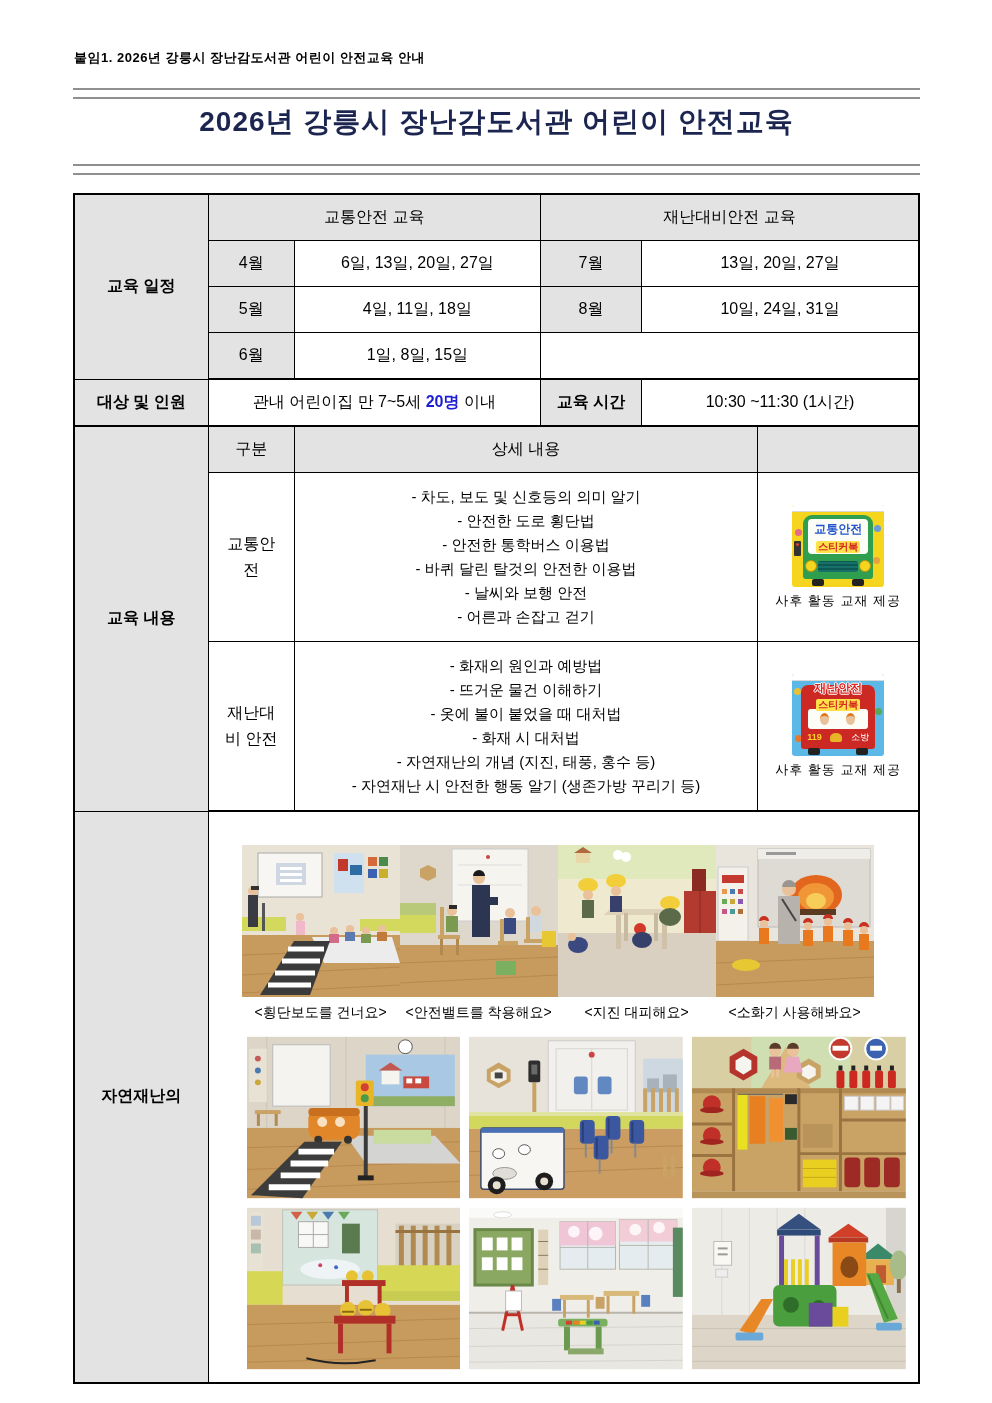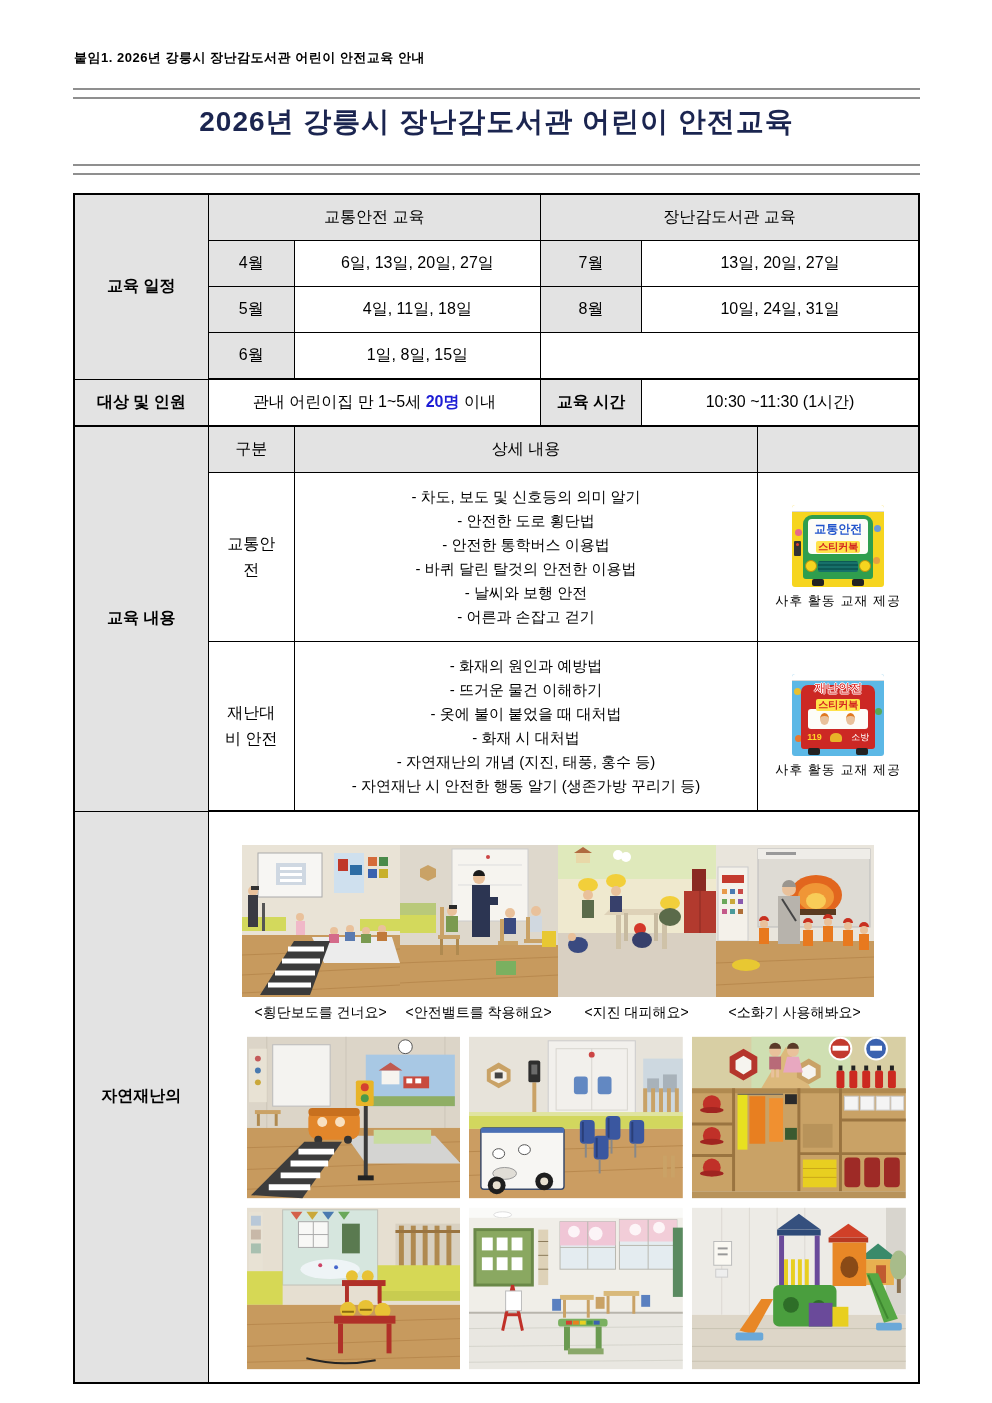--- a/index.html
+++ b/index.html
@@ -39,21 +39,21 @@
   .bus-grille{position:absolute;left:15px;bottom:7px;width:40px;height:11px;background:#17706a;border-radius:2px;
     background-image:repeating-linear-gradient(0deg,#17706a 0 2px,#0d5a55 2px 4px);}
   .bus-light{position:absolute;bottom:7px;width:10px;height:10px;border-radius:50%;background:#f6d51f;border:1px solid #b8900e;}
   .bus-light.l{left:2px;} .bus-light.r{right:2px;}
   .b1-signal{position:absolute;left:2px;top:36px;width:7px;height:15px;background:#333;border-radius:1px;}
   .b1-signal::before{content:"";position:absolute;left:2px;top:2px;width:3px;height:3px;border-radius:50%;background:#e04030;}
   .kid-dot{position:absolute;width:7px;height:7px;border-radius:50%;}
   .wheel{position:absolute;bottom:1px;width:12px;height:7px;background:#222;border-radius:2px;}
   .book2{background:#5cb8e6;}
   .truck{position:absolute;left:9px;top:11px;width:74px;height:64px;background:#cc2824;border-radius:7px 7px 3px 3px;}
-  .b2-title{position:absolute;top:6px;left:0;width:100%;text-align:center;font-size:12px;font-weight:normal;color:#e02420;z-index:2;
+  .b2-title{position:absolute;top:6px;left:0;width:100%;text-align:center;font-size:12px;font-weight:bold;color:#e02420;z-index:2;
     text-shadow:-1px 0 #fff,1px 0 #fff,0 -1px #fff,0 1px #fff;}
   .b2-subwrap{position:absolute;top:20px;left:0;width:100%;text-align:center;z-index:2;}
   .truck-windshield{position:absolute;left:7px;top:24px;width:60px;height:20px;background:#fdfdf8;border-radius:3px;}
   .ff{position:absolute;top:4px;width:9px;height:9px;border-radius:50%;background:#e9c19b;border-top:3px solid #e07820;}
   .ff.a{left:12px;} .ff.b{left:38px;}
   .truck-bumper{position:absolute;bottom:5px;left:4px;right:4px;height:13px;display:flex;justify-content:space-between;align-items:center;padding:0 2px;}
   .b2-119{color:#ffd428;font-size:9px;font-weight:bold;}
   .b2-emblem{width:12px;height:9px;background:#e8b428;border-radius:50% 50% 2px 2px;}
   .b2-sobang{color:#fff;font-size:9px;}
 
@@ -81,21 +81,21 @@
       <col style="width:86px">
       <col style="width:246px">
     <col style="width:101px">
       <col style="width:116px">
       <col style="width:161px">
   </colgroup>
   <tbody>
     <tr style="height:25px">
       <td class="gray bold" rowspan="4">교육 일정</td>
       <td class="gray" colspan="2">교통안전 교육</td>
-      <td class="gray" colspan="3">장난감도서관 교육</td>
+      <td class="gray" colspan="3">재난대비안전 교육</td>
     </tr>
     <tr style="height:28px">
       <td class="gray">4월</td>
       <td>6일, 13일, 20일, 27일</td>
       <td class="gray">7월</td>
       <td colspan="2">13일, 20일, 27일</td>
     </tr>
     <tr style="height:27px">
       <td class="gray">5월</td>
       <td>4일, 11일, 18일</td>
@@ -103,21 +103,21 @@
       <td colspan="2">10일, 24일, 31일</td>
     </tr>
     <tr style="height:22px" class="secend">
       <td class="gray">6월</td>
       <td>1일, 8일, 15일</td>
       <td colspan="3"></td>
     </tr>
     <tr style="height:44px" class="secend">
       <td class="gray bold">대상 및 인원</td>
       <td colspan="2">
-        <span>관내 어린이집 만 1~5세</span>
+        <span>관내 어린이집 만 7~5세</span>
         <span class="hl bold">20명</span>
         <span>이내</span>
       </td>
       <td class="gray bold">교육 시간</td>
       <td colspan="2">10:30 ~11:30 (1시간)</td>
     </tr>
     <tr style="height:28px">
       <td class="gray bold" rowspan="3">교육 내용</td>
       <td class="gray">구분</td>
       <td class="gray" colspan="3">상세 내용</td>

